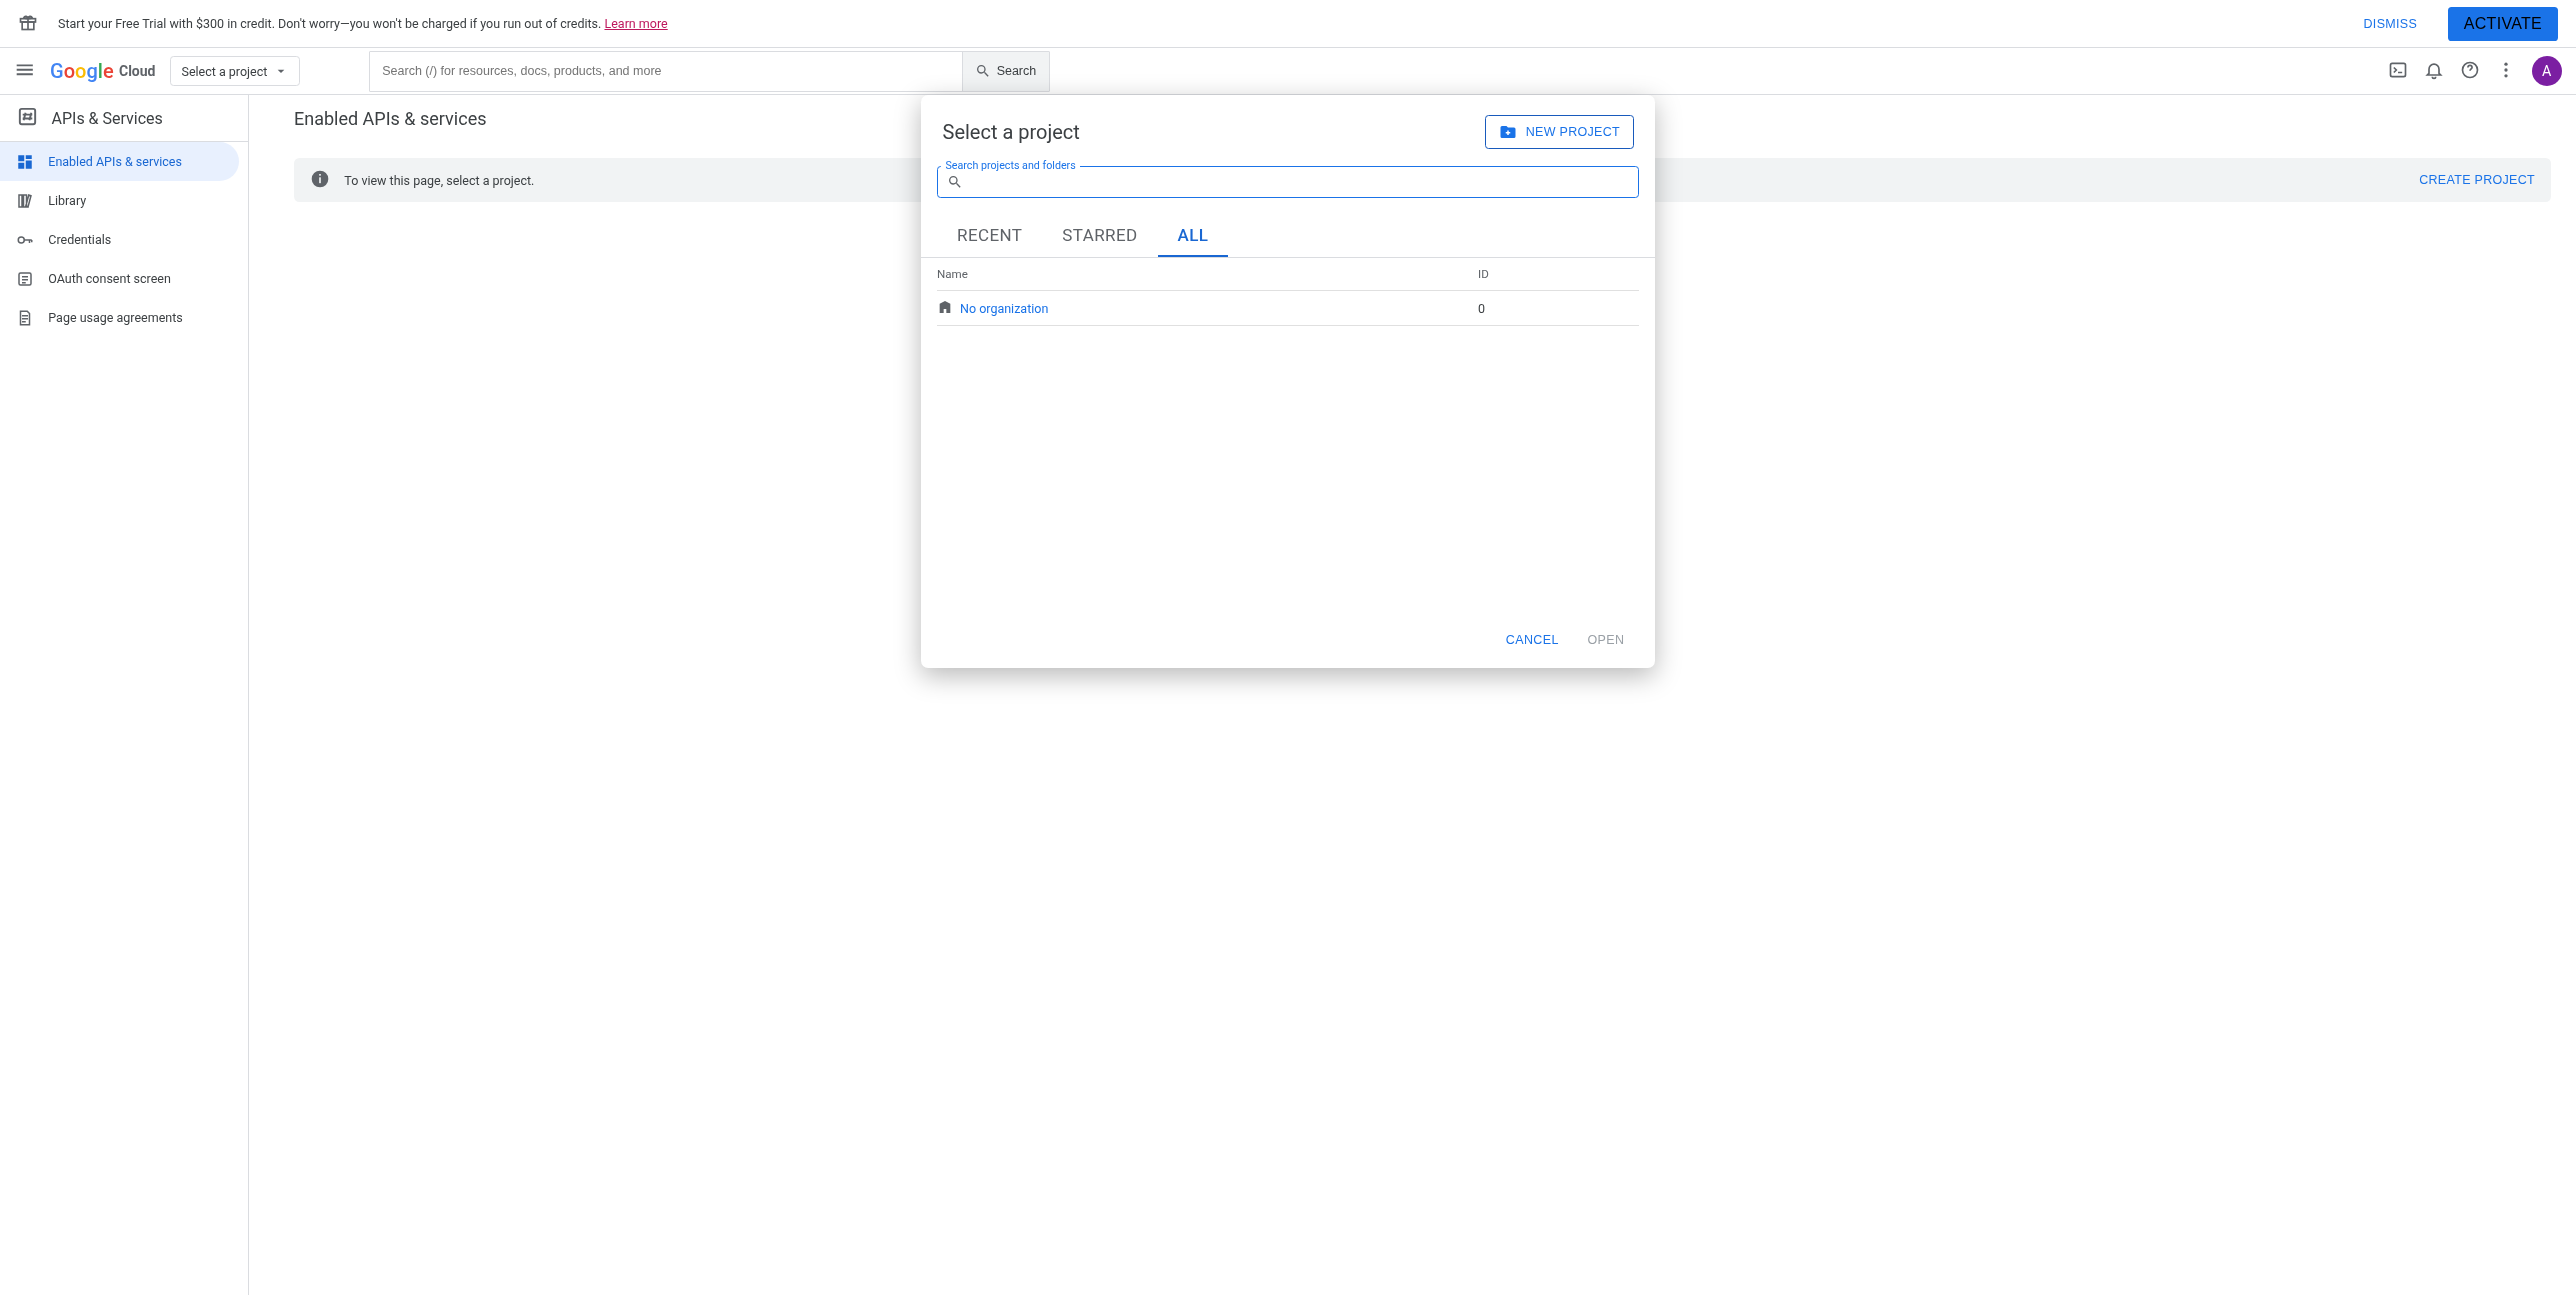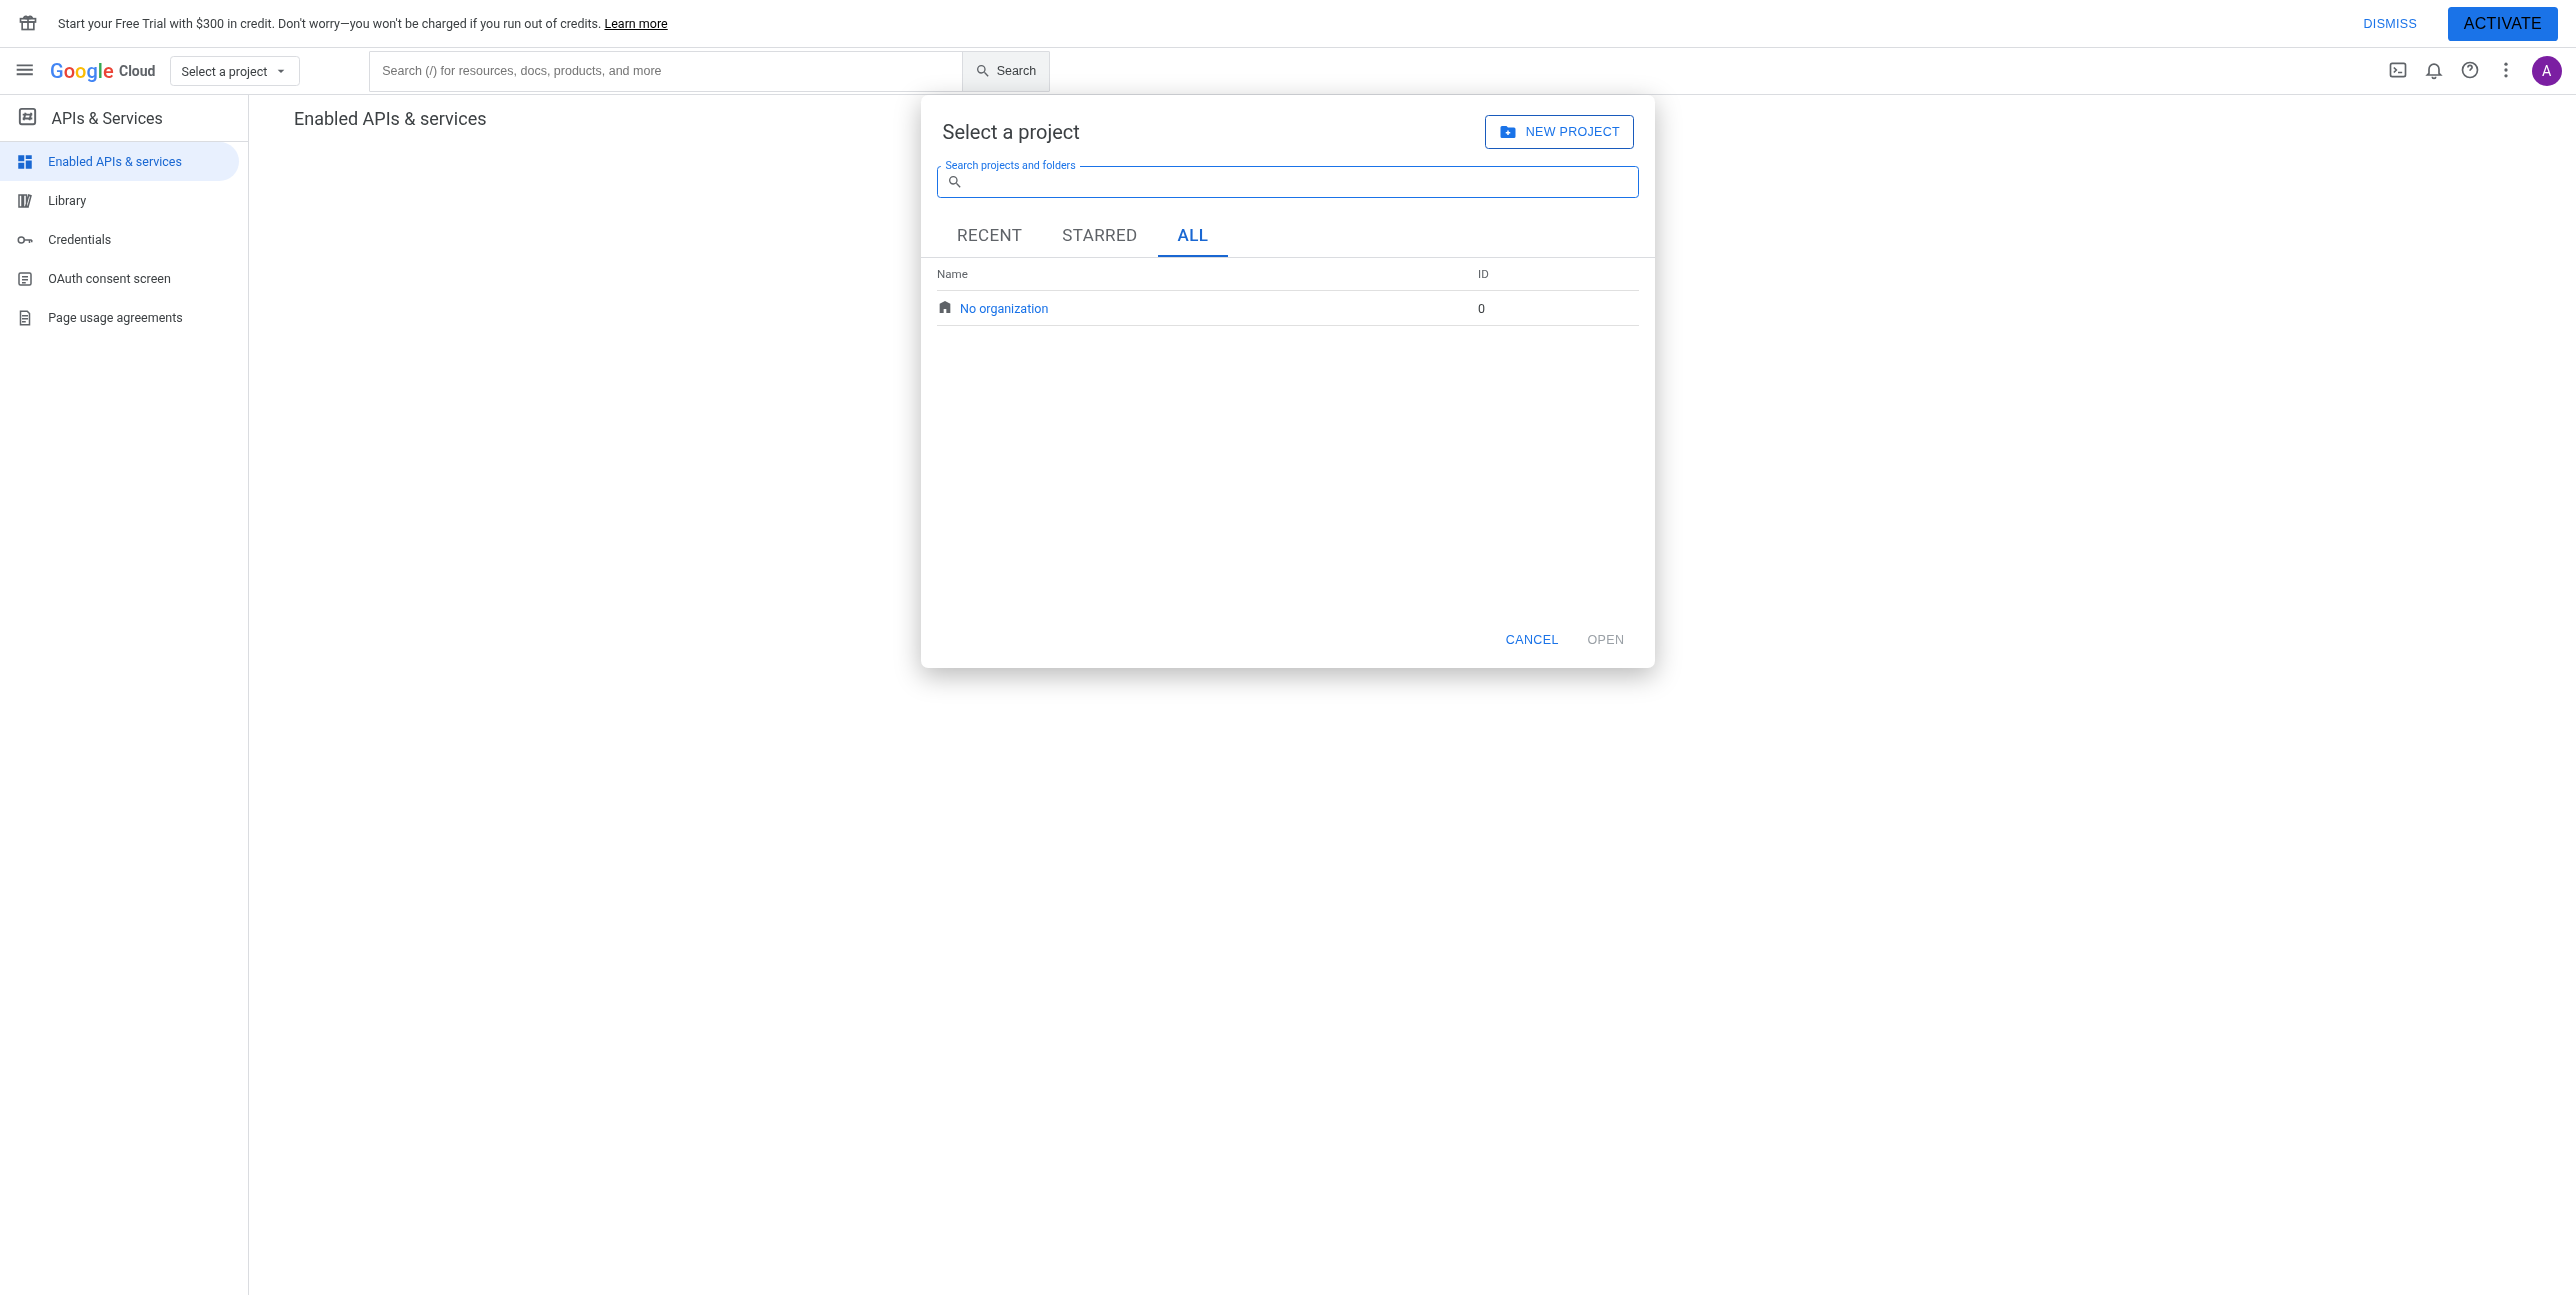--- a/index.html
+++ b/index.html
@@ -16,21 +16,21 @@
   .trial-banner {
     height: 48px;
     display: flex;
     align-items: center;
     padding: 0 18px;
     border-bottom: 0.9px solid #dadce0;
     gap: 20px;
   }
   .trial-banner .gift-icon svg { width: 20px; height: 20px; }
   .trial-banner .msg { font-size: 12.5px; color: #3c4043; }
-  .trial-banner .msg a { color: #000000; text-decoration: underline; }
+  .trial-banner .msg a { color: #be185d; text-decoration: underline; }
   .trial-banner .spacer { flex: 1; }
   .trial-banner .dismiss {
     color: #1a73e8; font-weight: 500; font-size: 12.5px;
     letter-spacing: 0.3px; background: none; border: none; cursor: pointer;
     padding: 7.2px 10.7px;
   }
   .trial-banner .activate {
     background: #1a73e8; color: #000000; border: none; border-radius: 3.6px;
     padding: 8px 16px; font-weight: 500; font-size: 16px; letter-spacing: 0.3px;
     cursor: pointer;
@@ -332,20 +332,31 @@
           <path d="M6 3h9l3 3v15H6zM8 9h8M8 13h8M8 17h5"></path>
         </svg>
       <span>Page usage agreements</span>
     </div>
   </div>
 
   <div class="main">
     <div class="main-title-row">
       <span>Enabled APIs &amp; services</span>
     </div>
+    <div class="info-banner">
+      <span class="info-icon">
+        <svg viewBox="0 0 24 24" fill="#5f6368">
+            <circle cx="12" cy="12" r="10"></circle>
+            <rect x="11" y="10" width="2" height="7" fill="#f1f3f4"></rect>
+            <rect x="11" y="6" width="2" height="2" fill="#f1f3f4"></rect>
+          </svg>
+      </span>
+      <span class="msg">To view this page, select a project.</span>
+      <button class="create-btn">CREATE PROJECT</button>
+    </div>
   </div>
 </div>
 
 <div class="modal-backdrop">
   <div class="modal">
     <div class="modal-head">
       <span class="modal-title">Select a project</span>
       <span class="spacer"></span>
       <button class="new-proj-btn">
         <svg viewBox="0 0 24 24" fill="#1a73e8">

